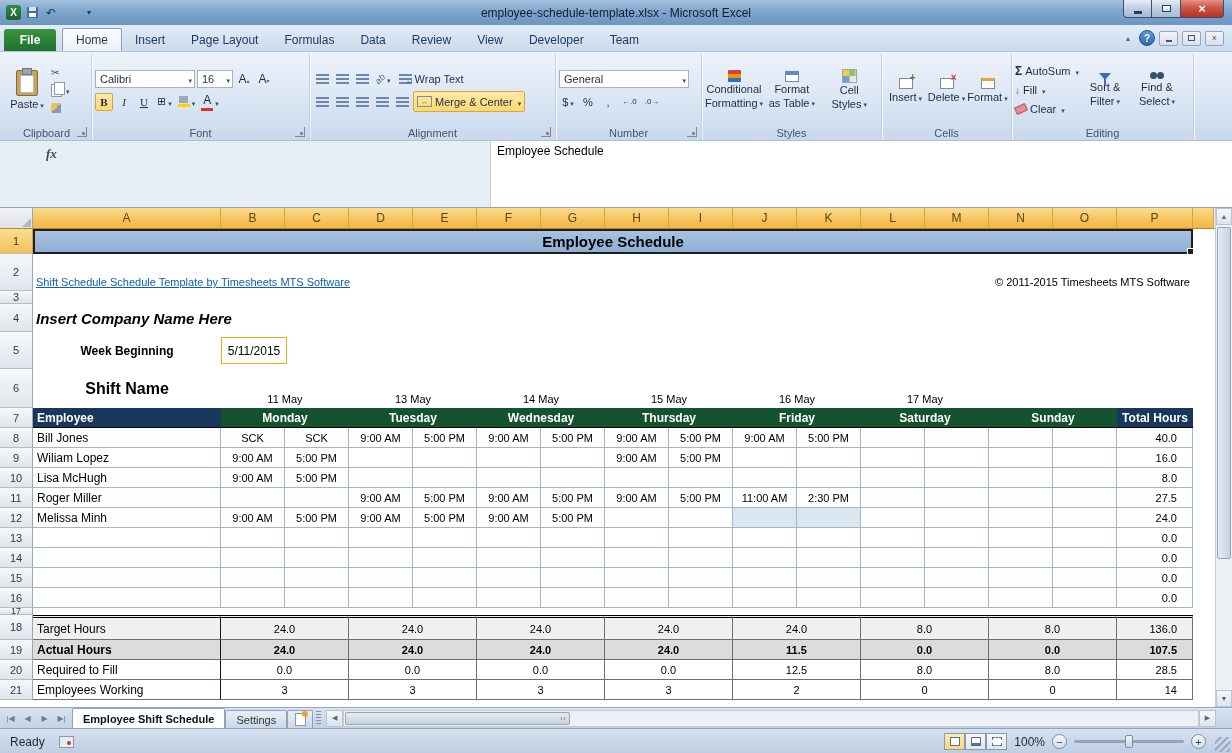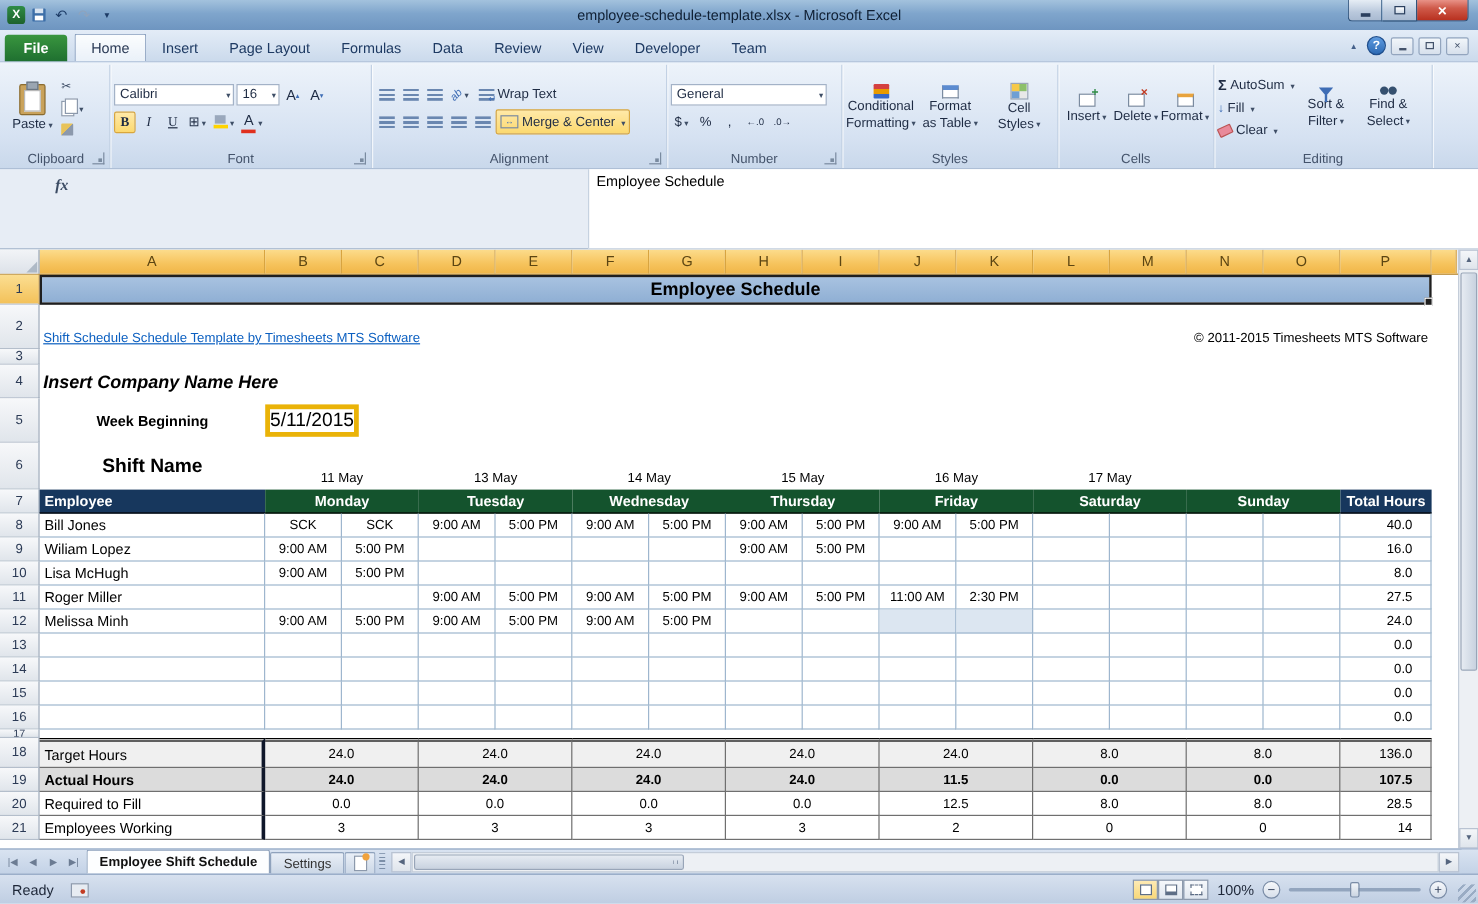--- a/index.html
+++ b/index.html
@@ -132,42 +132,42 @@
   .rowhdr.tiny{font-size:9px;overflow:hidden;}
   .r1{height:25px;} .r2{height:37px;} .r3{height:13px;} .r4{height:28px;} .r5{height:37px;} .r6{height:39px;} .r7{height:20px;} .r17{height:7px;}
   .banner{flex:0 0 1160px;position:relative;background:linear-gradient(#A8C2E0,#8FAFD4);border:2px solid #1F1F1F;display:flex;align-items:center;justify-content:center;font-weight:bold;font-size:15px;color:#000;box-sizing:border-box;}
   .fillhandle{position:absolute;right:-3px;bottom:-3px;width:5px;height:5px;background:#1F1F1F;border:1px solid #fff;}
   .r2inner{flex:0 0 1160px;display:flex;justify-content:space-between;align-items:flex-end;padding:0 3px 3px 3px;box-sizing:border-box;}
   .tlink{font-size:11px;color:#0B5FC0;text-decoration:underline;cursor:pointer;}
   .copyright{font-size:11px;color:#000;}
   .emptycell{flex:1;}
   .companycell{flex:0 0 1160px;display:flex;align-items:center;padding-left:3px;font-size:15px;font-weight:bold;font-style:italic;color:#000;box-sizing:border-box;}
   .weeklabel{flex:0 0 188px;display:flex;align-items:center;justify-content:center;font-weight:bold;font-size:12px;color:#000;}
-  .weekbox{flex:0 0 66px;height:27px;align-self:center;border:4px solid #eab308;display:flex;align-items:center;justify-content:center;font-size:16px;color:#000;box-sizing:border-box;background:#fff;}
+  .weekbox{flex:0 0 66px;height:27px;align-self:center;border:1px solid #eab308;display:flex;align-items:center;justify-content:center;font-size:12px;color:#000;box-sizing:border-box;background:#fff;}
   .shiftname{flex:0 0 188px;display:flex;align-items:center;justify-content:center;font-weight:bold;font-size:16px;color:#000;}
   #datecells{display:flex;}
   .datecell{width:128px;display:flex;align-items:flex-end;justify-content:center;padding-bottom:3px;font-size:11px;color:#000;box-sizing:border-box;}
   .hdrcell{background:#17375D;color:#fff;font-size:12px;font-weight:600;display:flex;align-items:center;box-sizing:border-box;border-bottom:1px solid #000;}
   .hdrA{flex:0 0 188px;padding-left:4px;}
   #daycells{display:flex;}
   .daycell{width:128px;background:#14532d;color:#fff;font-size:12px;font-weight:600;display:flex;align-items:center;justify-content:center;box-sizing:border-box;border-bottom:1px solid #000;}
   .hdrP{flex:0 0 76px;justify-content:center;}
   .cell{box-sizing:border-box;display:flex;align-items:center;font-size:11px;color:#000;}
   .erow{height:20px;}
   .acell{flex:0 0 188px;padding-left:4px;font-size:12px;border-right:1px solid #9EB6CE;border-bottom:1px solid #9EB6CE;}
   .dcell{flex:0 0 64px;justify-content:center;border-right:1px solid #9EB6CE;border-bottom:1px solid #9EB6CE;}
   .pcell{flex:0 0 76px;justify-content:flex-end;padding-right:15px;border-right:1px solid #9EB6CE;border-bottom:1px solid #9EB6CE;}
   .shaded{background:#DCE6F1;}
   .sumrow{height:20px;}
   .sumrow.first{height:25px;}
   .sumrow.first .cell{border-top:3px double #000;}
   #summary-rows .sumrow:nth-child(1){background:#F0F0F0;}
   #summary-rows .sumrow:nth-child(2){background:#DCDCDC;}
   .boldrow .cell{font-weight:bold;}
-  .sumlabel{flex:0 0 188px;padding-left:4px;font-size:12px;border-right:3px solid #0f172a;border-bottom:1px solid #6F6F6F;}
+  .sumlabel{flex:0 0 188px;padding-left:4px;font-size:12px;border-right:1px solid #0f172a;border-bottom:1px solid #6F6F6F;}
   .paircell{flex:0 0 128px;justify-content:center;border-right:1px solid #6F6F6F;border-bottom:1px solid #6F6F6F;}
   .sump{flex:0 0 76px;justify-content:flex-end;padding-right:15px;border-right:1px solid #6F6F6F;border-bottom:1px solid #6F6F6F;}
   .vscroll{width:17px;flex:0 0 17px;background:#EDF0F4;border-left:1px solid #C4CDD9;display:flex;flex-direction:column;box-sizing:border-box;}
   .sbtn{height:17px;flex:0 0 17px;display:flex;align-items:center;justify-content:center;background:linear-gradient(#F4F6F9,#DFE5EC);border:1px solid #B9C3D2;box-sizing:border-box;color:#55657E;font-size:7px;}
   .sb-up::before{content:"▲";} .sb-dn::before{content:"▼";} .sb-lt::before{content:"◀";} .sb-rt::before{content:"▶";}
   .vtrack{flex:1;position:relative;}
   .vthumb{position:absolute;left:1px;right:1px;top:2px;height:330px;background:linear-gradient(90deg,#E6EBF2,#C8D2DF);border:1px solid #98A5B8;border-radius:2px;}
 
   
   .tabsbar{height:21px;flex:0 0 21px;background:linear-gradient(#D9E3F1,#C3D2E6);border-top:1px solid #93A8C4;display:flex;align-items:stretch;box-sizing:border-box;}

